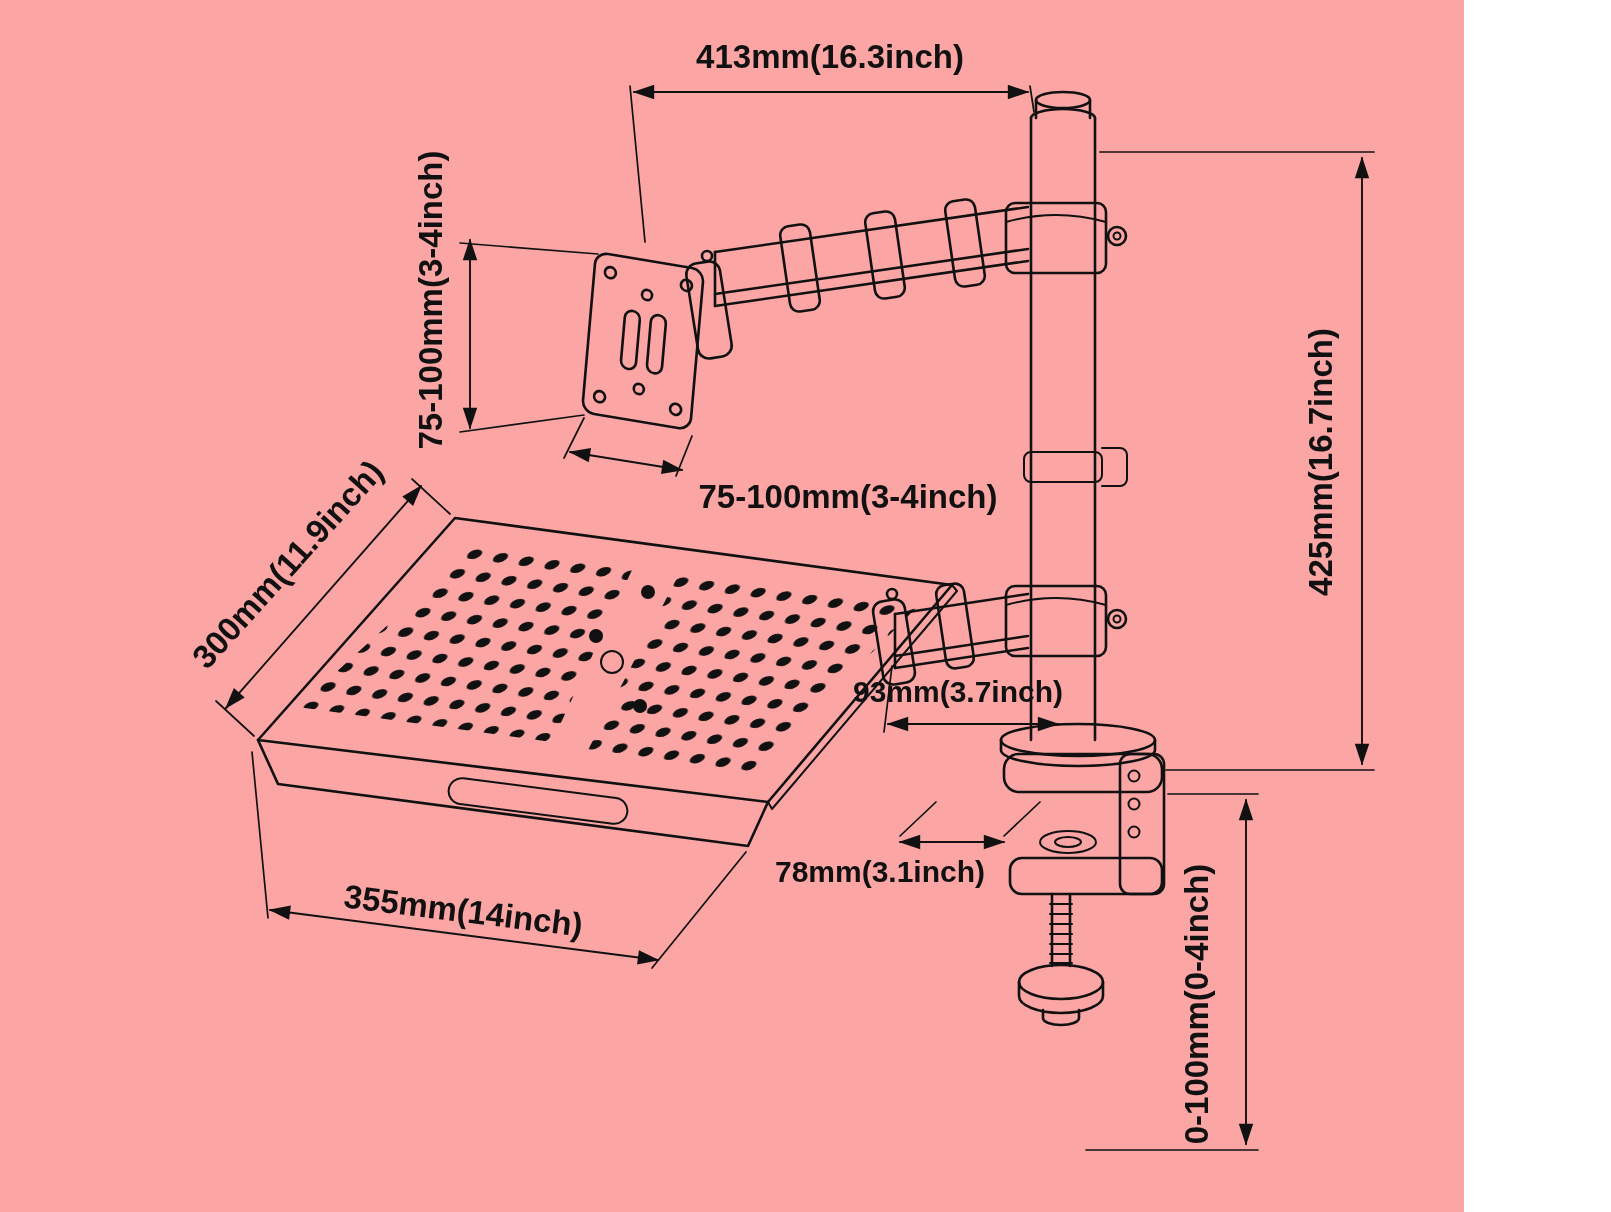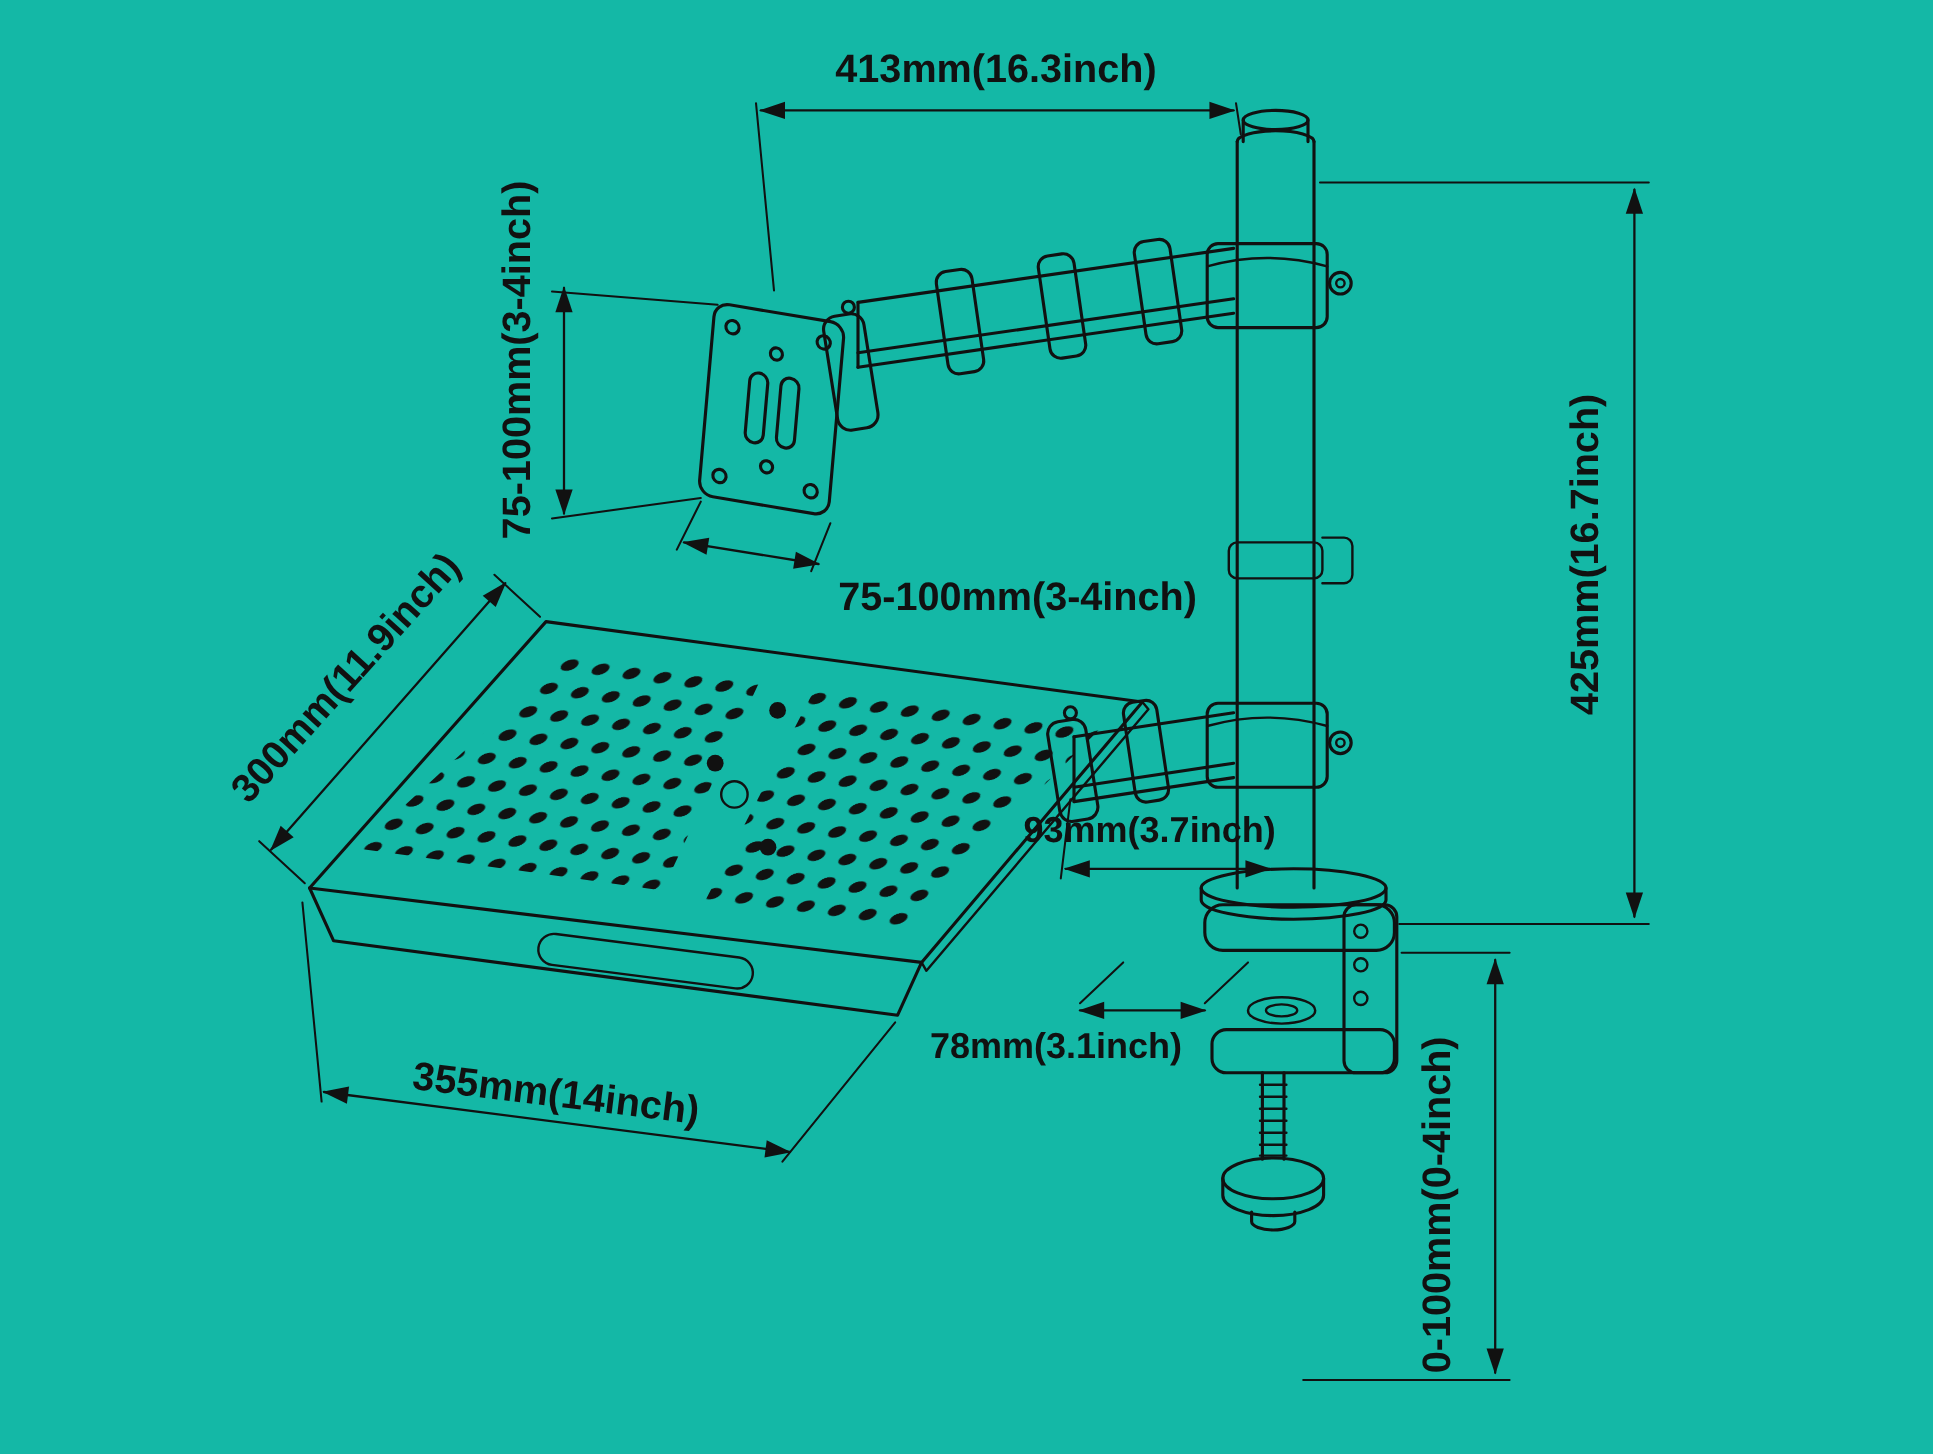--- a/index.html
+++ b/index.html
@@ -1,16 +1,16 @@
 <!DOCTYPE html>
 <html><head>
 <meta charset="utf-8">
 <style>
   html,body{margin:0;padding:0;background:#ffffff;}
-  .canvas{position:relative;width:1611px;height:1212px;background:#14b8a6;overflow:hidden;text-align:center;}
+  .canvas{position:relative;width:1464px;height:1212px;background:#fca5a5;overflow:hidden;text-align:center;}
   svg{display:block;}
   .part{fill:none;stroke:#111111;stroke-width:2.6;stroke-linejoin:round;stroke-linecap:round;}
   .thin{stroke-width:2;}
   .dimline{fill:none;stroke:#111111;stroke-width:1.9;stroke-linecap:round;}
   .extline{fill:none;stroke:#111111;stroke-width:1.7;stroke-linecap:round;}
   .dot{fill:#111111;stroke:none;}
   text.dim-label{font-family:"Liberation Sans",sans-serif;font-weight:600;font-size:33px;fill:#111111;}
   text.dim-label.small{font-size:30px;}
 </style>
 </head>

